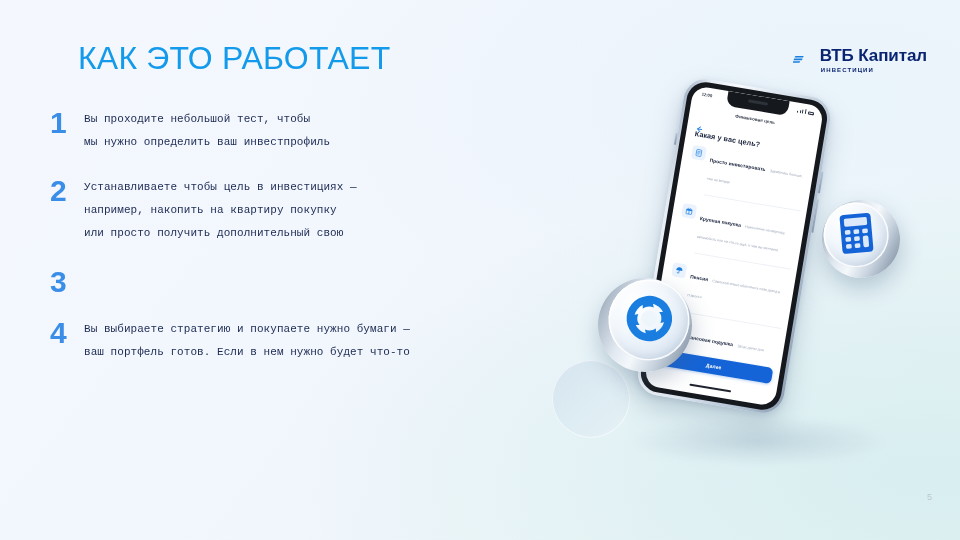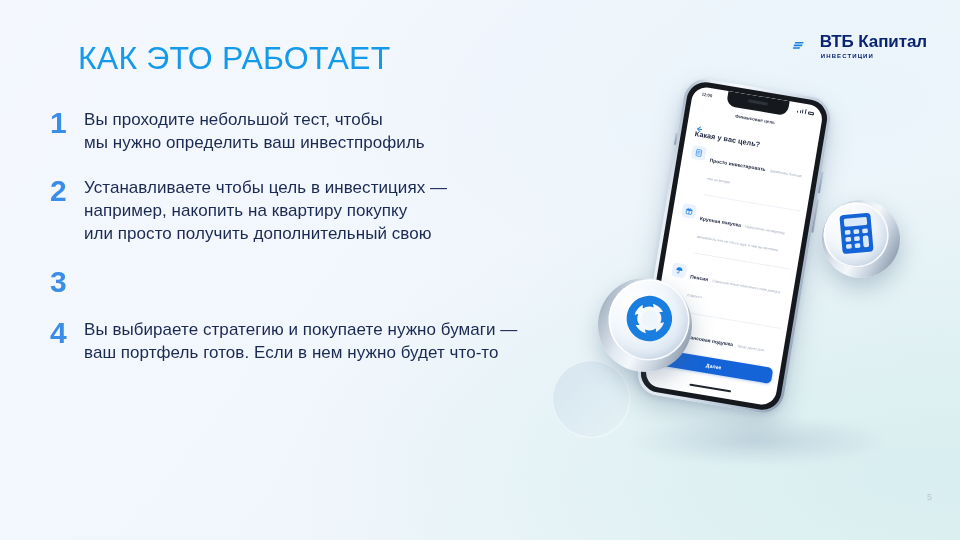--- a/index.html
+++ b/index.html
@@ -27,21 +27,21 @@
     position:absolute; left:54px; top:42px;
     font-size:32px; font-weight:normal;
     letter-spacing:0.2px;
     color:#149aea;
     line-height:1.05;
     margin-left:24px;
   }
 
   
   #logo {
-    position:absolute; right:33px; top:33px;
+    position:absolute; right:33px; top:47px;
     display:flex; align-items:flex-start; gap:16px;
     user-select:none;
   }
   #logo-mark { margin-top:5px; }
   #logo-text { display:flex; flex-direction:column; align-items:flex-start; }
   #logo-name {
     font-size:17px; font-weight:bold; color:#0a2472;
     letter-spacing:-0.1px; line-height:1;
   }
   #logo-sub {
@@ -60,24 +60,25 @@
     margin-bottom:22px;
   }
   .step-num {
     flex:0 0 34px;
     font-size:30px; font-weight:bold;
     color:#3b8ee8;
     line-height:28px;
     padding-top:1px;
   }
   .step-body {
-    font-size:17px;
+    font-size:11px;
     line-height:23px;
     color:#1b2a52;
     letter-spacing:0.05px;
+    font-family:Liberation Mono, monospace;
   }
   .step-line { display:block; white-space:nowrap; }
 
   
   #page-num {
     position:absolute; right:28px; bottom:38px;
     font-size:9px; color:#b9c6d4;
   }
 
   

